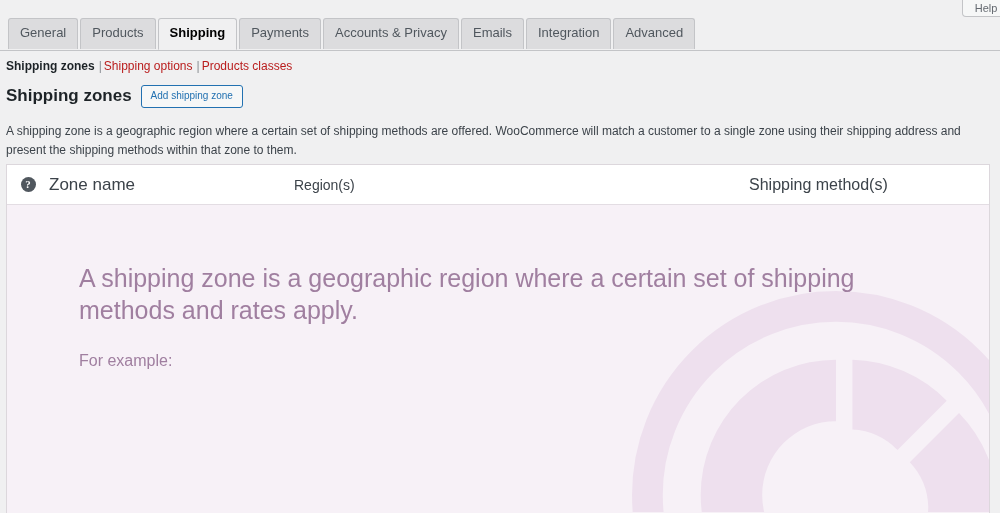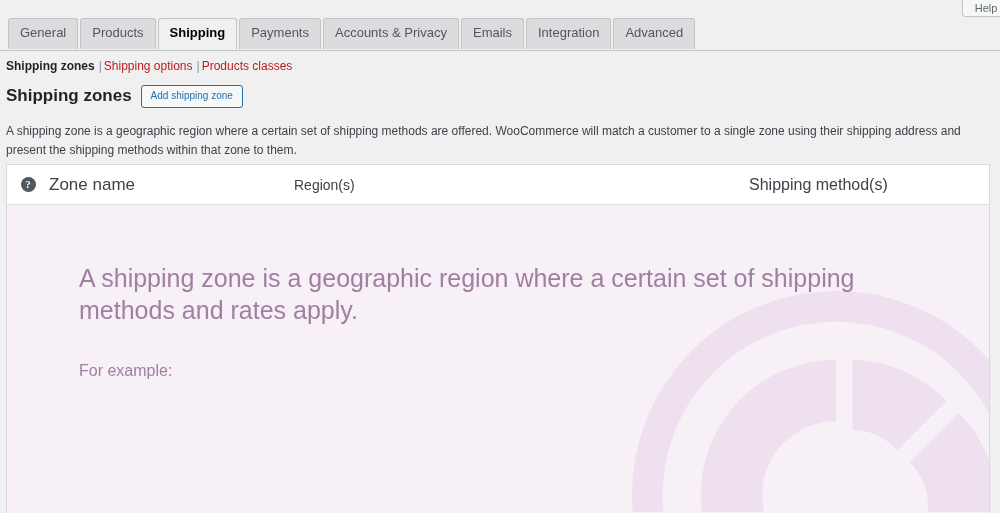--- a/index.html
+++ b/index.html
@@ -221,21 +221,21 @@
   }
   .empty-lead {
     margin: 0;
     width: 820px;
     font-size: 25px;
     line-height: 1.28;
     font-weight: 400;
     color: #a07fa0;
   }
   .empty-sub {
-    margin: 36px 0 0;
+    margin: 26px 0 0;
     font-size: 16px;
     color: #a07fa0;
   }
   .empty-list {
     margin: 18px 0 0;
     padding-left: 40px;
     list-style: circle;
     color: #b295b0;
   }
   .empty-list li {

